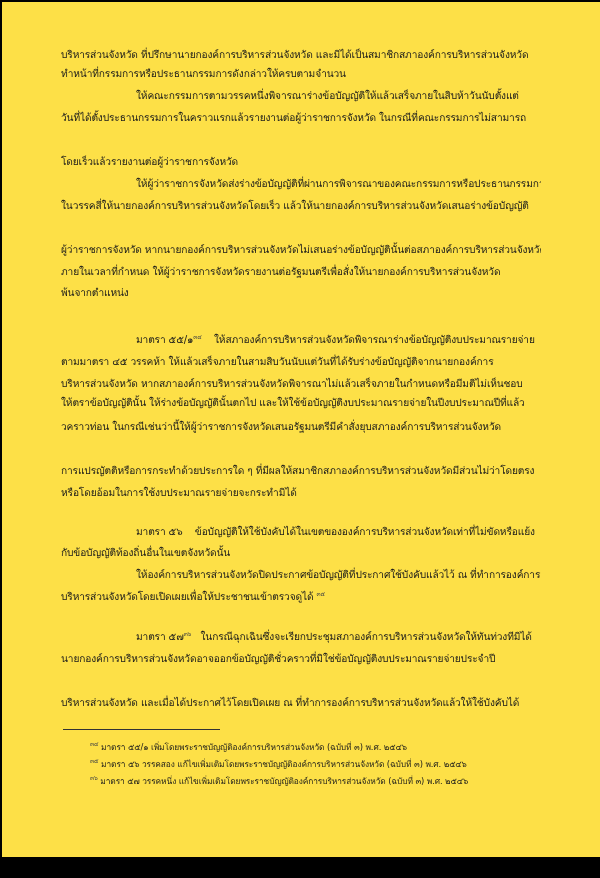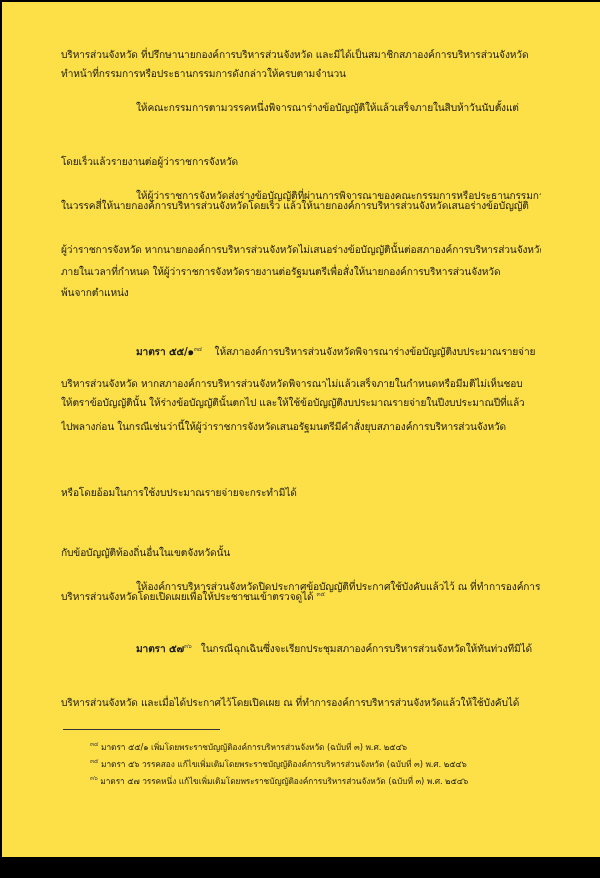--- a/index.html
+++ b/index.html
@@ -10,22 +10,22 @@
   .page {
     position: absolute; left: 2px; top: 2px; width: 595px; height: 855px;
     background: #fde047;
     padding-left: 8px;
   }
   .line {
     position: absolute; left: 59px; width: 480px;
     font-size: 10.2px; line-height: 16px; color: #1a1a1a;
     white-space: nowrap; overflow: hidden; letter-spacing: -0.15px;
   }
-  .indent { left: 134px; width: 405px; margin-top: 12px; }
-  .sec { font-weight: bold; text-align: right; }
+  .indent { left: 134px; width: 405px; }
+  .sec { font-weight: normal; text-align: right; }
   sup { font-size: 6px; vertical-align: super; line-height: 0; color: #444; }
   .rule {
     position: absolute; left: 61px; top: 727px; width: 157px; height: 1px; background: #333;
   }
   .fn {
     position: absolute; left: 88px; width: 460px; font-size: 8.4px; line-height: 14px;
     color: #1a1a1a; white-space: nowrap; letter-spacing: -0.1px;
   }
   .footer-bar {
     position: absolute; left: 0; top: 858px; width: 600px; height: 20px; background: #000;
@@ -37,44 +37,51 @@
   }
 </style>
 </head>
 <body>
 
 <div class="page">
 
   <div class="line" style="top:45px">บริหารส่วนจังหวัด ที่ปรึกษานายกองค์การบริหารส่วนจังหวัด  และมิได้เป็นสมาชิกสภาองค์การบริหารส่วนจังหวัด</div>
   <div class="line" style="top:64px">ทำหน้าที่กรรมการหรือประธานกรรมการดังกล่าวให้ครบตามจำนวน</div>
   <div class="line indent" style="top:86px">ให้คณะกรรมการตามวรรคหนึ่งพิจารณาร่างข้อบัญญัติให้แล้วเสร็จภายในสิบห้าวันนับตั้งแต่</div>
+  <div class="line" style="top:108px">วันที่ได้ตั้งประธานกรรมการในคราวแรกแล้วรายงานต่อผู้ว่าราชการจังหวัด  ในกรณีที่คณะกรรมการไม่สามารถ</div>
   <div class="line" style="top:152px">โดยเร็วแล้วรายงานต่อผู้ว่าราชการจังหวัด</div>
   <div class="line indent" style="top:174px">ให้ผู้ว่าราชการจังหวัดส่งร่างข้อบัญญัติที่ผ่านการพิจารณาของคณะกรรมการหรือประธานกรรมการ</div>
   <div class="line" style="top:196px">ในวรรคสี่ให้นายกองค์การบริหารส่วนจังหวัดโดยเร็ว  แล้วให้นายกองค์การบริหารส่วนจังหวัดเสนอร่างข้อบัญญัติ</div>
   <div class="line" style="top:240px">ผู้ว่าราชการจังหวัด หากนายกองค์การบริหารส่วนจังหวัดไม่เสนอร่างข้อบัญญัตินั้นต่อสภาองค์การบริหารส่วนจังหวัด</div>
   <div class="line" style="top:262px">ภายในเวลาที่กำหนด  ให้ผู้ว่าราชการจังหวัดรายงานต่อรัฐมนตรีเพื่อสั่งให้นายกองค์การบริหารส่วนจังหวัด</div>
   <div class="line" style="top:283px">พ้นจากตำแหน่ง</div>
 
   <div class="line indent" style="top:330px">
     <span class="sec">มาตรา ๕๕/๑</span><sup>๓๔</sup>&nbsp;&nbsp;&nbsp;&nbsp;<span>ให้สภาองค์การบริหารส่วนจังหวัดพิจารณาร่างข้อบัญญัติงบประมาณรายจ่าย</span>
   </div>
+  <div class="line" style="top:352px">ตามมาตรา ๔๕ วรรคห้า  ให้แล้วเสร็จภายในสามสิบวันนับแต่วันที่ได้รับร่างข้อบัญญัติจากนายกองค์การ</div>
   <div class="line" style="top:374px">บริหารส่วนจังหวัด  หากสภาองค์การบริหารส่วนจังหวัดพิจารณาไม่แล้วเสร็จภายในกำหนดหรือมีมติไม่เห็นชอบ</div>
   <div class="line" style="top:393px">ให้ตราข้อบัญญัตินั้น ให้ร่างข้อบัญญัตินั้นตกไป   และให้ใช้ข้อบัญญัติงบประมาณรายจ่ายในปีงบประมาณปีที่แล้ว</div>
-  <div class="line" style="top:417px">ไปพลางก่อน  ในกรณีเช่นว่านี้ให้ผู้ว่าราชการจังหวัดเสนอรัฐมนตรีมีคำสั่งยุบสภาองค์การบริหารส่วนจังหวัด</div>
+  <div class="line" style="top:417px">วคราวท่อน  ในกรณีเช่นว่านี้ให้ผู้ว่าราชการจังหวัดเสนอรัฐมนตรีมีคำสั่งยุบสภาองค์การบริหารส่วนจังหวัด</div>
+  <div class="line" style="top:461px">การแปรญัตติหรือการกระทำด้วยประการใด ๆ ที่มีผลให้สมาชิกสภาองค์การบริหารส่วนจังหวัดมีส่วนไม่ว่าโดยตรง</div>
   <div class="line" style="top:483px">หรือโดยอ้อมในการใช้งบประมาณรายจ่ายจะกระทำมิได้</div>
 
+  <div class="line indent" style="top:522px">
+    <span class="sec">มาตรา ๕๖</span>&nbsp;&nbsp;&nbsp;&nbsp;<span>ข้อบัญญัติให้ใช้บังคับได้ในเขตขององค์การบริหารส่วนจังหวัดเท่าที่ไม่ขัดหรือแย้ง</span>
+  </div>
   <div class="line" style="top:543px">กับข้อบัญญัติท้องถิ่นอื่นในเขตจังหวัดนั้น</div>
   <div class="line indent" style="top:565px">ให้องค์การบริหารส่วนจังหวัดปิดประกาศข้อบัญญัติที่ประกาศใช้บังคับแล้วไว้ ณ ที่ทำการองค์การ</div>
   <div class="line" style="top:587px">
     <span>บริหารส่วนจังหวัดโดยเปิดเผยเพื่อให้ประชาชนเข้าตรวจดูได้</span>&nbsp;<sup>๓๕</sup>
   </div>
 
   <div class="line indent" style="top:627px">
     <span class="sec">มาตรา ๕๗</span><sup>๓๖</sup>&nbsp;&nbsp;&nbsp;<span>ในกรณีฉุกเฉินซึ่งจะเรียกประชุมสภาองค์การบริหารส่วนจังหวัดให้ทันท่วงทีมิได้</span>
   </div>
+  <div class="line" style="top:649px">นายกองค์การบริหารส่วนจังหวัดอาจออกข้อบัญญัติชั่วคราวที่มิใช่ข้อบัญญัติงบประมาณรายจ่ายประจำปี</div>
   <div class="line" style="top:693px">บริหารส่วนจังหวัด  และเมื่อได้ประกาศไว้โดยเปิดเผย ณ  ที่ทำการองค์การบริหารส่วนจังหวัดแล้วให้ใช้บังคับได้</div>
 
   <div class="rule"></div>
 
   <div class="fn" style="top:738px">
     <sup>๓๔</sup> <span>มาตรา ๕๕/๑ เพิ่มโดยพระราชบัญญัติองค์การบริหารส่วนจังหวัด (ฉบับที่ ๓) พ.ศ. ๒๕๔๖</span>
   </div>
   <div class="fn" style="top:755px">
     <sup>๓๕</sup> <span>มาตรา ๕๖ วรรคสอง แก้ไขเพิ่มเติมโดยพระราชบัญญัติองค์การบริหารส่วนจังหวัด (ฉบับที่ ๓) พ.ศ. ๒๕๔๖</span>
   </div>

